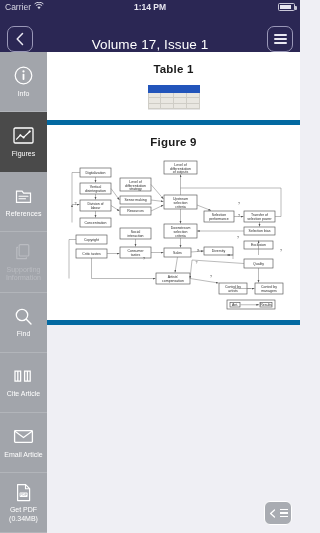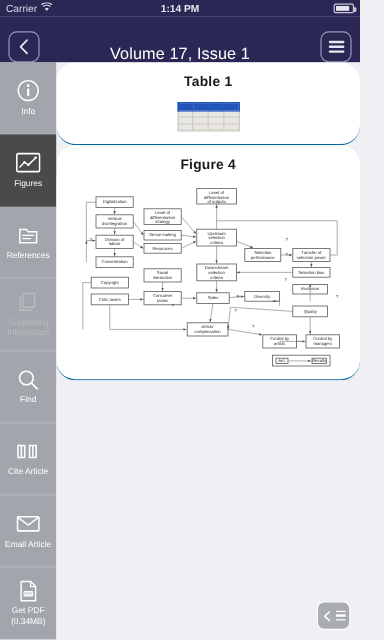--- a/index.html
+++ b/index.html
@@ -67,21 +67,21 @@
   .side-item.disabled { color: #babcc1; }
   .side-label { font-size: 7px; line-height: 8.5px; text-align: center; }
   .side-icon { width: 22px; height: 22px; display: flex; align-items: center; justify-content: center; }
   .side-icon svg { display: block; }
 
   
   .content {
     position: absolute; top: 52px; left: 47px; width: 253px; height: 481px;
     background: #efeff4; overflow: hidden;
   }
-  .card { background: #ffffff; border-bottom: 1px solid #0369a1; border-radius: 16px; }
+  .card { background: #ffffff; border-bottom: 5px solid #0369a1; }
   .card-title {
     text-align: center; font-size: 11.5px; font-weight: bold; color: #1a1a1a;
     padding-top: 11px; letter-spacing: .2px;
   }
 
   
   .table-card { padding-bottom: 11px; }
   .table-thumb-wrap { display: flex; justify-content: center; margin-top: 10px; }
   .table-thumb {
     width: 52px; border: 1px solid #8d8d8d; background: #e9e7e1;
@@ -263,21 +263,21 @@
                 <td></td>
                 <td></td>
                 <td></td>
               </tr>
         </tbody>
           </table>
       </div>
     </div>
 
     <div class="card figure-card">
-      <div class="card-title">Figure 4</div>
+      <div class="card-title">Figure 9</div>
       <div class="figure-wrap">
         <svg class="diagram" width="225" height="155" viewBox="0 0 450 310">
           <defs>
             <marker id="ah" markerWidth="6" markerHeight="6" refX="5.4" refY="2" orient="auto">
               <path d="M0 0 L5.4 2 L0 4 z" fill="#555"></path>
             </marker>
             <style>
               .bx { fill:#fff; stroke:#555; stroke-width:1.3; }
               .tx { font-size:7px; fill:#333; text-anchor:middle; }
               .ln { stroke:#777; stroke-width:1; fill:none; marker-end:url(#ah); }

